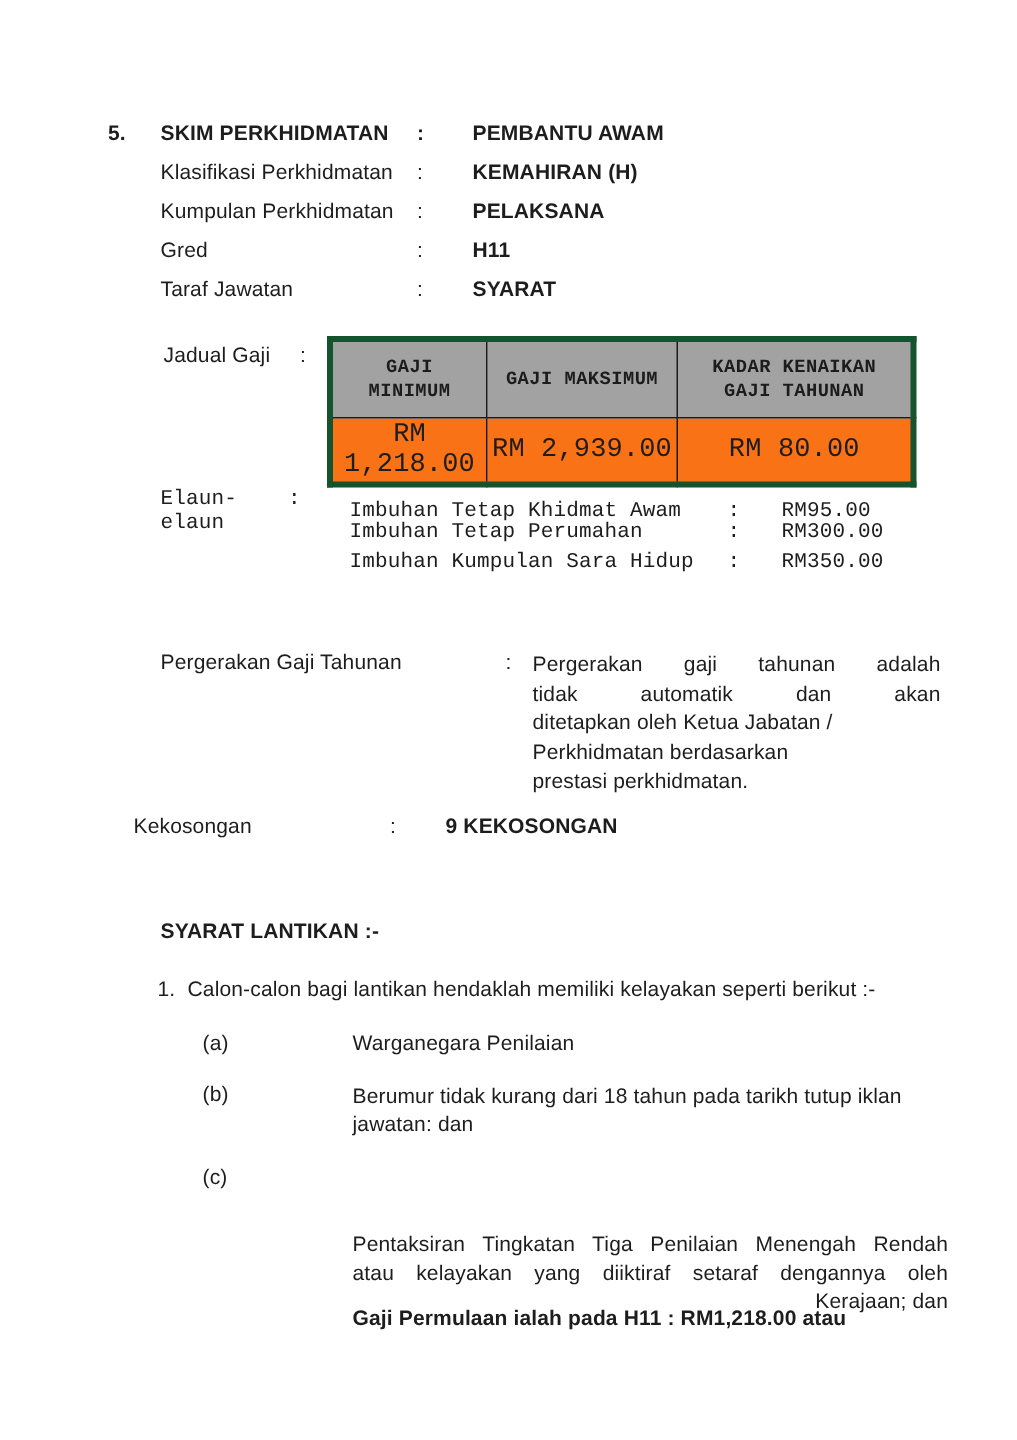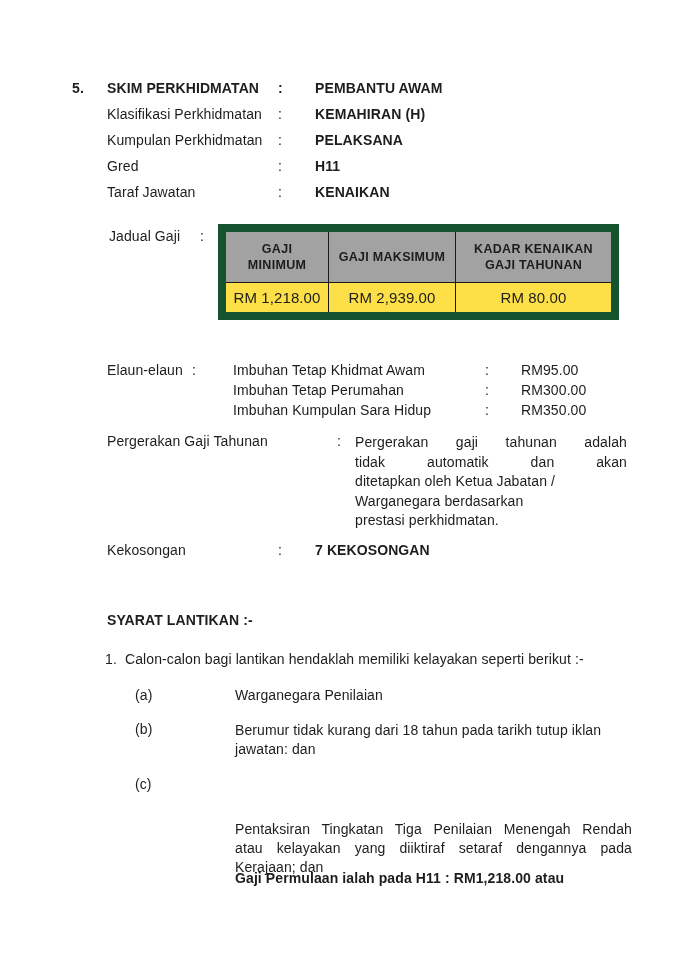--- a/index.html
+++ b/index.html
@@ -18,64 +18,64 @@
   .b{font-weight:bold;}
 
   
   .scheme{left:72px;top:75px;width:560px;}
   .scheme-row{display:grid;grid-template-columns:35px 171px 37px auto;height:26px;align-items:center;}
 
   
   .jadual-label{left:109px;top:228px;display:grid;grid-template-columns:91px auto;}
 
   
-  .salary-table{left:218px;top:224px;border-collapse:collapse;border:8px solid #14532d;table-layout:fixed;}
+  .salary-table{left:218px;top:224px;border-collapse:collapse;border:4px solid #14532d;table-layout:fixed;font-family:Liberation Mono, monospace;}
   .salary-table td{border:1.5px solid #1a1a1a;text-align:center;vertical-align:middle;}
   .salary-table .hdr{
     background:#a2a2a2;
     height:48px;
     font-weight:bold;
     font-size:12.5px;
     letter-spacing:0.3px;
     line-height:16px;
     color:#1c1c1c;
   }
-  .salary-table .val{height:27px;font-size:15px;background:#fde047;margin-left:30px;}
+  .salary-table .val{height:27px;font-size:18px;background:#f97316;margin-left:30px;}
   .c1{width:100px;} .c2{width:124px;} .c3{width:153px;}
 
   
-  .elaun{left:107px;top:360px;width:540px;}
+  .elaun{left:107px;top:325px;width:540px;font-family:Liberation Mono, monospace;}
   .elaun-row{display:grid;grid-template-columns:126px 252px 36px auto;height:20px;align-items:center;}
   .elaun-lab{display:grid;grid-template-columns:85px auto;}
 
   
   .pgt{left:107px;top:433px;width:560px;height:110px;}
   .pgt-label{position:absolute;left:0;top:0;}
   .pgt-colon{position:absolute;left:230px;top:0;}
   .pgt-text{position:absolute;left:248px;top:0;width:272px;}
   .pgt-text div{line-height:19.5px;}
   .jl{text-align:justify;text-align-last:justify;}
 
   
-  .kekosongan{left:107px;top:542px;width:500px;display:grid;grid-template-columns:171px 37px auto;}
+  .kekosongan{left:89px;top:542px;width:500px;display:grid;grid-template-columns:171px 37px auto;}
 
   
   .syarat{left:107px;top:612px;}
 
   
   .intro{left:105px;top:651px;width:555px;display:grid;grid-template-columns:20px auto;}
 
   
   .item{display:grid;grid-template-columns:100px auto;}
   .item-a{left:135px;top:687px;width:520px;}
   .item-b{left:135px;top:721px;width:520px;}
   .item-b .line{line-height:19px;}
   .item-c{left:135px;top:776px;width:520px;}
   .item-c .txt{width:397px;margin-top:44px;}
-  .item-c .line{line-height:19px;}
+  .item-c .line{line-height:19px;text-align:right;}
 
   
   .starting{left:235px;top:839px;margin-top:31px;}
 </style>
 </head>
 <body>
 
 <div class="page">
 
   <div class="abs scheme">
@@ -100,21 +100,21 @@
     <div class="scheme-row">
       <span></span>
       <span>Gred</span>
       <span>:</span>
       <span class="b">H11</span>
     </div>
     <div class="scheme-row">
       <span></span>
       <span>Taraf Jawatan</span>
       <span>:</span>
-      <span class="b">KENAIKAN</span>
+      <span class="b">SYARAT</span>
     </div>
   </div>
 
   <div class="abs jadual-label">
     <span>Jadual Gaji</span>
     <span>:</span>
   </div>
 
   <table class="abs salary-table">
     <tbody>
@@ -163,29 +163,29 @@
     </div>
   </div>
 
   <div class="abs pgt">
     <span class="pgt-label">Pergerakan Gaji Tahunan</span>
     <span class="pgt-colon">:</span>
     <div class="pgt-text">
       <div class="jl">Pergerakan gaji tahunan adalah</div>
       <div class="jl">tidak automatik dan akan</div>
       <div>ditetapkan oleh Ketua Jabatan /</div>
-      <div>Warganegara berdasarkan</div>
+      <div>Perkhidmatan berdasarkan</div>
       <div>prestasi perkhidmatan.</div>
     </div>
   </div>
 
   <div class="abs kekosongan">
     <span>Kekosongan</span>
     <span>:</span>
-    <span class="b">7 KEKOSONGAN</span>
+    <span class="b">9 KEKOSONGAN</span>
   </div>
 
   <div class="abs syarat b">SYARAT LANTIKAN :-</div>
 
   <div class="abs intro">
     <span>1.</span>
     <span>Calon-calon bagi lantikan hendaklah memiliki kelayakan seperti berikut :-</span>
   </div>
 
   <div class="abs item item-a">
@@ -200,20 +200,20 @@
     <span class="txt">
       <div class="line">Berumur tidak kurang dari 18 tahun pada tarikh tutup iklan</div>
       <div class="line">jawatan: dan</div>
     </span>
   </div>
 
   <div class="abs item item-c">
     <span>(c)</span>
     <span class="txt">
       <div class="line jl">Pentaksiran Tingkatan Tiga Penilaian Menengah Rendah</div>
-      <div class="line jl">atau kelayakan yang diiktiraf setaraf dengannya pada</div>
+      <div class="line jl">atau kelayakan yang diiktiraf setaraf dengannya oleh</div>
       <div class="line">Kerajaan; dan</div>
     </span>
   </div>
 
   <div class="abs starting b">Gaji Permulaan ialah pada H11 : RM1,218.00 atau</div>
 
 </div>
 
 </body></html>

